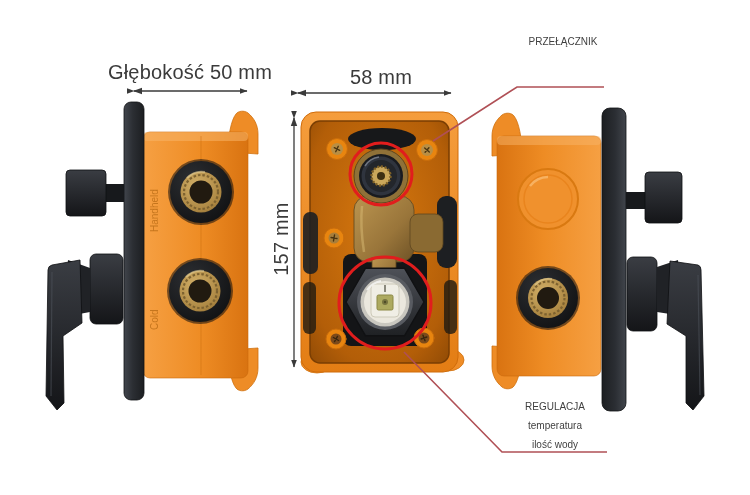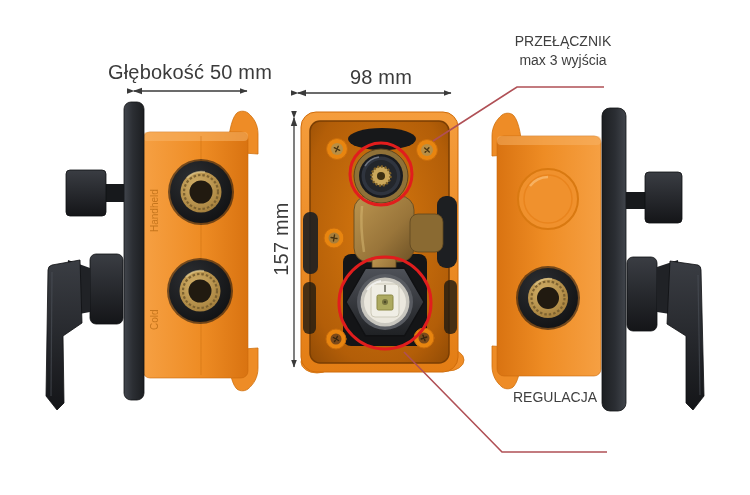--- a/index.html
+++ b/index.html
@@ -6,21 +6,21 @@
   .stage{
     position:relative;width:750px;height:495px;background:#ffffff;overflow:hidden;
     font-family:"Liberation Sans", sans-serif;
   }
   .stage svg{position:absolute;left:0;top:0;}
   .lbl{
     position:absolute;color:#3b3b3b;text-align:center;
     font-family:"Liberation Sans", sans-serif;
   }
   .dim{font-size:20px;letter-spacing:0.2px;}
-  .callout{font-size:14px;line-height:19px;color:#3f3f3f;}
+  .callout{font-size:10px;line-height:19px;color:#3f3f3f;}
   .rot90{transform:rotate(-90deg);transform-origin:center center;}
 </style>
 </head>
 <body>
 
 <div class="stage">
 
   <svg width="750" height="495" viewBox="0 0 750 495">
     <defs>
       <linearGradient id="plateG" x1="0" y1="0" x2="1" y2="0">
@@ -249,26 +249,27 @@
       <path d="M297,93 L306,89.8 L306,96.2 Z"></path>
       <path d="M294,117 L290.8,126 L297.2,126 Z"></path>
     </g>
 
     <polyline points="433,141 517,87 604,87" fill="none" stroke="#b05056" stroke-width="1.6"></polyline>
     <polyline points="404,352 502,452 607,452" fill="none" stroke="#b05056" stroke-width="1.6"></polyline>
   </svg>
 
   <div class="lbl dim" style="left:100px;top:61px;width:180px;">Głębokość 50 mm</div>
 
-  <div class="lbl dim" style="left:331px;top:66px;width:100px;">98 mm</div>
+  <div class="lbl dim" style="left:331px;top:66px;width:100px;">58 mm</div>
 
   <div class="lbl dim rot90" style="left:242px;top:227px;width:80px;height:24px;">157 mm</div>
 
   <div class="lbl callout" style="left:497px;top:32px;width:132px;">
     <div>PRZEŁĄCZNIK</div>
-    <div>max 3 wyjścia</div>
   </div>
 
-  <div class="lbl callout" style="left:490px;top:388px;width:130px;">
+  <div class="lbl callout" style="left:490px;top:397px;width:130px;">
     <div>REGULACJA</div>
+    <div>temperatura</div>
+    <div>ilość wody</div>
   </div>
 
 </div>
 
 </body></html>

